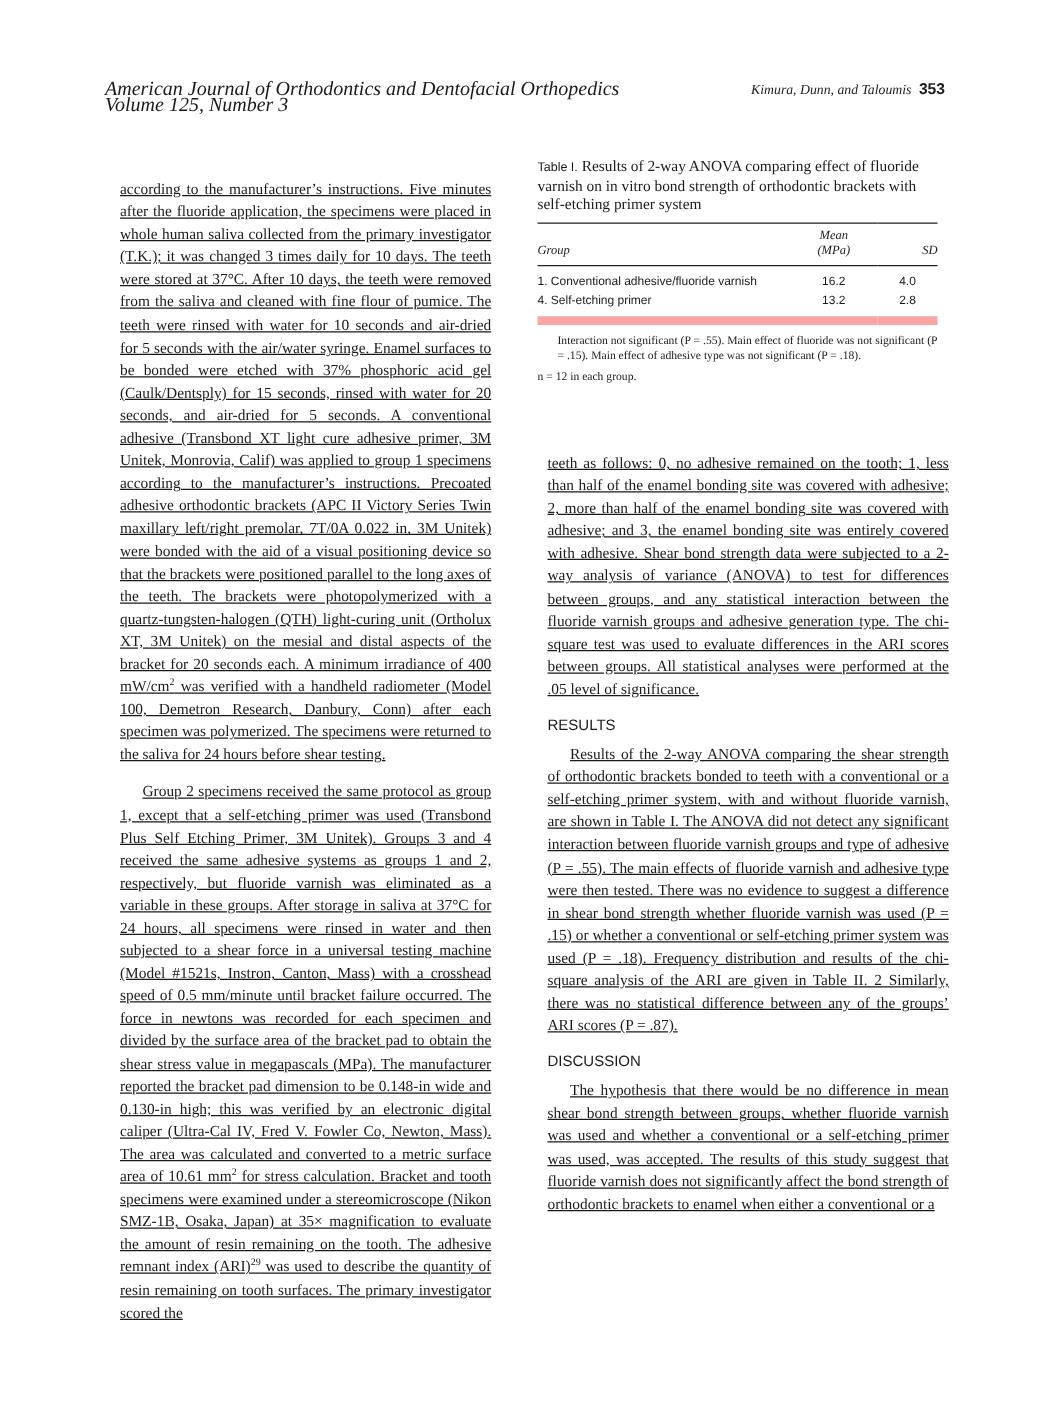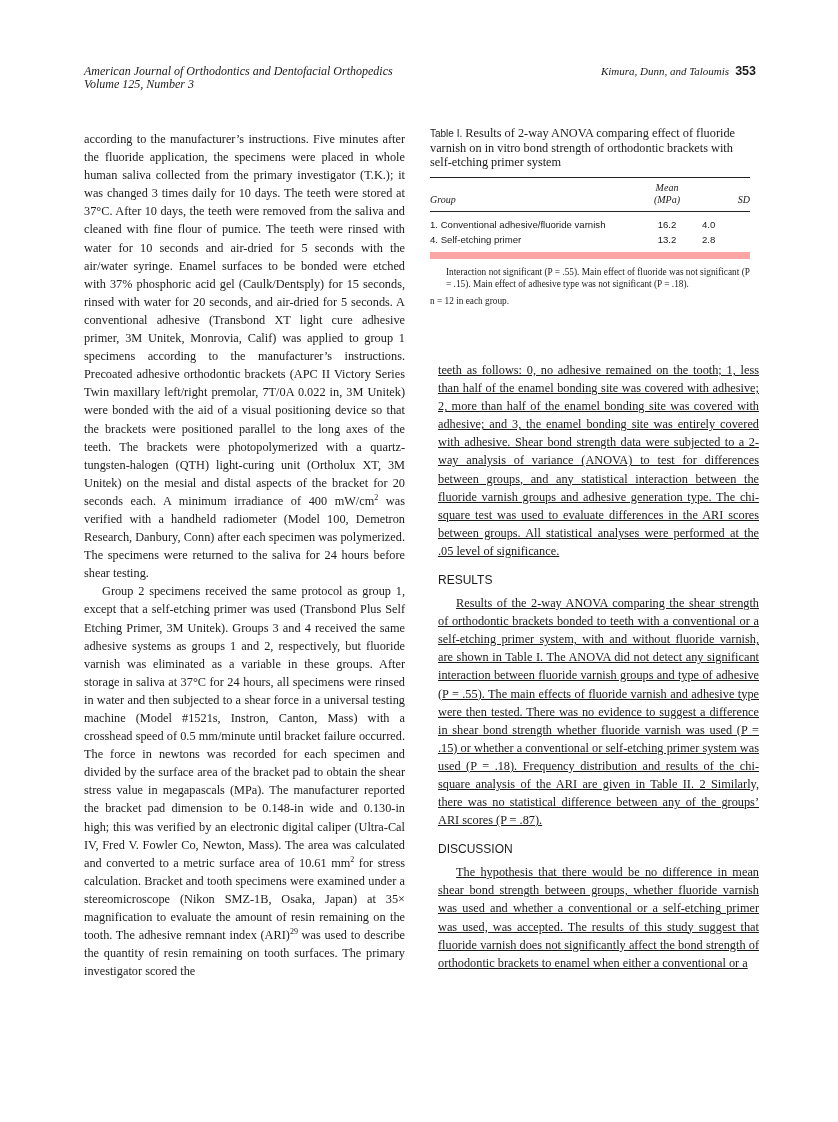--- a/index.html
+++ b/index.html
@@ -1,35 +1,35 @@
 <!DOCTYPE html>
 <html><head>
 <meta charset="utf-8">
 <style>
   html, body { margin:0; padding:0; background:#ffffff; }
   body { width:838px; height:1122px; position:relative; overflow:hidden; color:#1a1a1a; font-family:"Liberation Serif", serif; }
-  .hdr-left { position:absolute; left:84px; top:65px; font-size:12px; font-style:italic; line-height:13px; }
+  .hdr-left { position:absolute; left:84px; top:65px; font-size:16px; font-style:italic; line-height:13px; }
   .hdr-right { position:absolute; right:82px; top:64px; font-size:11px; font-style:italic; }
   .hdr-right .pg { font-family:"Liberation Sans", sans-serif; font-style:normal; font-weight:bold; font-size:12.5px; margin-left:6px; }
   .col { position:absolute; top:130px; width:321px; font-size:12.3px; line-height:18.1px; text-align:justify; }
   .col.left { left:84px; }
-  .col p { margin:0; }
+  .col p { margin:12px;text-decoration:underline; }
   .indent { text-indent:18px; }
   .table-block { position:absolute; left:430px; top:126px; width:320px; font-family:"Liberation Sans", sans-serif; }
   .tcap { font-size:12.3px; line-height:14px; font-family:"Liberation Serif", serif; }
   .tcap .tlabel { font-family:"Liberation Sans", sans-serif; font-size:10px; font-weight:normal; }
   table { border-collapse:collapse; width:100%; margin-top:8px; font-family:"Liberation Sans", sans-serif; }
   thead tr { border-top:1px solid #222; border-bottom:1px solid #222; }
   th { font-family:"Liberation Serif", serif; font-style:italic; font-weight:normal; font-size:10px; padding:4px 0 5px 0; vertical-align:bottom; line-height:12px; }
   th.g { text-align:left; }
   th.m { text-align:center; width:70px; }
   th.s { text-align:right; width:48px; }
   td { font-size:9.6px; padding:1px 0; line-height:13px; }
   td.m { text-align:center; }
-  td.s { text-align:left;margin-top:14px; }
+  td.s { text-align:center;margin-top:14px; }
   tbody tr:first-child td { padding-top:6px; }
   tbody tr:last-child td { padding-bottom:6px; }
   tbody { border-bottom:7px solid #fca5a5; }
   .tnote { font-size:9.3px; line-height:12px; margin-top:7px; text-align:justify; font-family:"Liberation Serif", serif;margin-left:16px; }
   .tnote2 { font-size:9.3px; margin-top:6px; font-family:"Liberation Serif", serif; }
   .sec { font-family:"Liberation Sans", sans-serif; font-weight:normal; font-size:12px; margin:12px 0 6px 0; line-height:16px; }
   sup { font-size:8px; line-height:0; }
   .right-body { position:absolute; left:438px; top:361px; width:321px; font-size:12.3px; line-height:18.1px; text-align:justify; }
   .right-body p { margin:0;text-decoration:underline; }
 </style>

